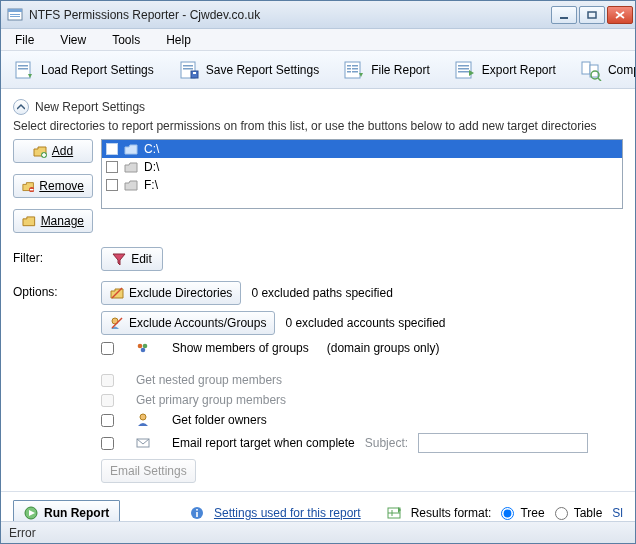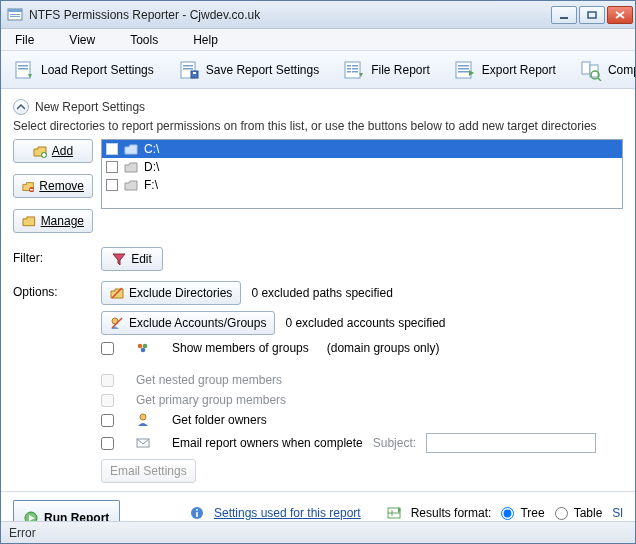--- a/index.html
+++ b/index.html
@@ -37,21 +37,21 @@
     display: flex; align-items: center; justify-content: center;
     font-size: 10px;
   }
   .winbtn.close { background: linear-gradient(to bottom, #f28a7a, #d34a2f); border-color:#a83a22; color:#fff; }
   .winbtn svg { display:block; }
   
   .menubar {
     height: 22px;
     display: flex; align-items: center;
     padding: 0 6px;
-    gap: 19px;
+    gap: 10px;
     background: #f4f6fa;
     border-bottom: 1px solid #d6dde7;
   }
   .menubar .menuitem { padding: 2px 8px; border-radius: 2px; }
   
   .toolbar {
     height: 38px;
     background: linear-gradient(to bottom, #f7fbff, #e6edf7);
     border-bottom: 1px solid #c9d4e2;
     display: flex; align-items: center;
@@ -131,21 +131,21 @@
     padding: 8px 12px 4px 12px;
     border-top: 1px solid #d9e0ea;
     margin-top: 4px;
     display:flex; align-items:center; gap:10px;
   }
   .run-btn {
     height: 26px;
     border: 1px solid #6f91b3;
     background: linear-gradient(to bottom,#fdfeff,#e3ebf5);
     border-radius: 1px;
-    display:flex; align-items:flex-end; gap:6px;
+    display:flex; align-items:center; gap:6px;
     padding: 0 10px;
     font-weight: bold;
   }
   .link { color:#1a4fa3; text-decoration: underline; }
   .radio { display:flex; align-items:center; gap:6px; }
   .radio input { margin:0; }
   .errorlog {
     padding: 8px 12px 10px 12px;
   }
   
@@ -424,21 +424,21 @@
       </div>
       <div class="inline">
         <label class="chk">
           <input type="checkbox" style="">
           <span class="tiny-icon">
                   <svg viewBox="0 0 14 14">
                     <rect x="1" y="3" width="12" height="8" fill="#fff" stroke="#8a98a8"></rect>
                     <path d="M1 3 L7 8 L13 3" fill="none" stroke="#8a98a8"></path>
                   </svg>
                 </span>
-          <span>Email report owners when complete</span>
+          <span>Email report target when complete</span>
         </label>
         <span class="grey-text">Subject:</span>
         <input class="textbox" style="width: 170px;" value="">
       </div>
       <div>
         <button class="btn disabled" disabled="">
           <span>Email Settings</span>
         </button>
       </div>
     </div>

